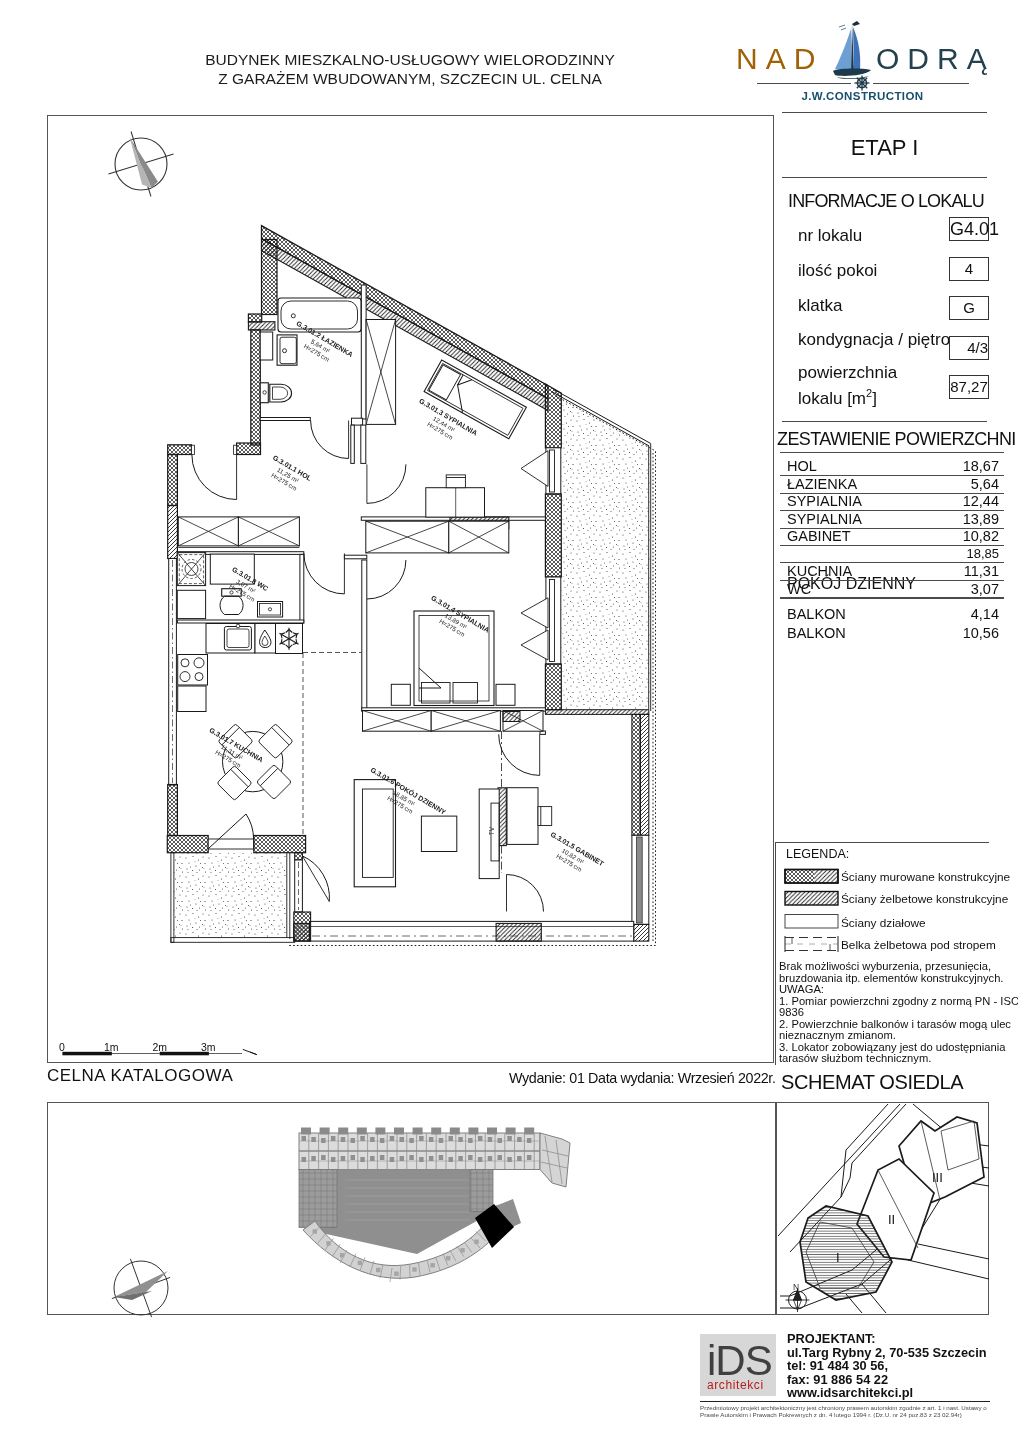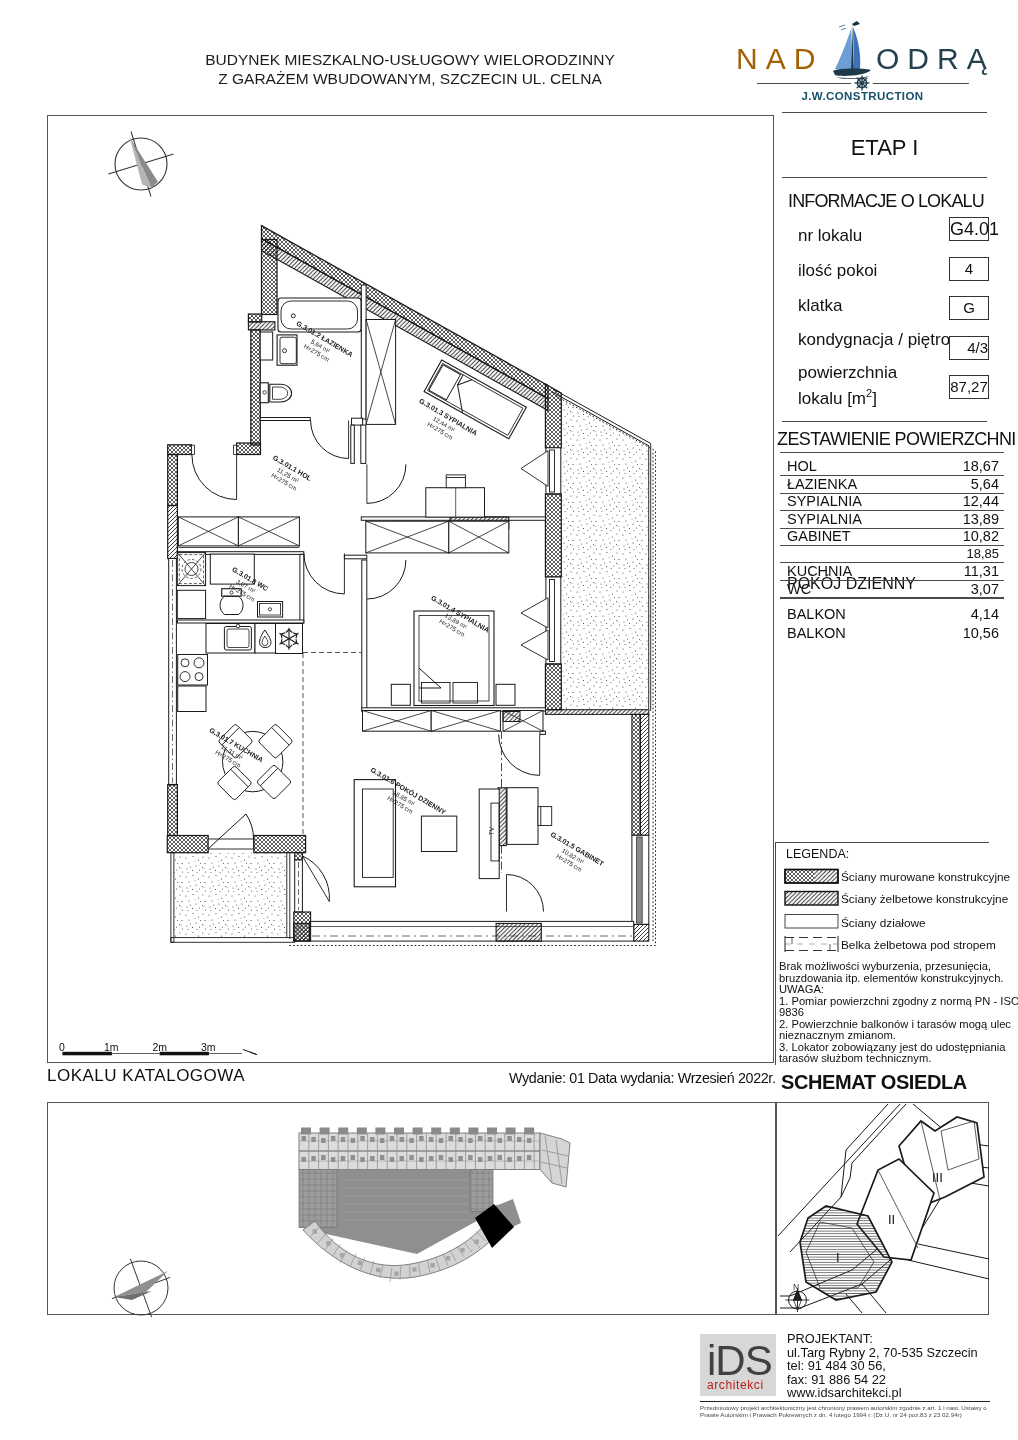--- a/index.html
+++ b/index.html
@@ -92,31 +92,31 @@
 <div class="abs" style="left:899px;top:624.5px;width:100px;text-align:right;font-size:14.5px;">10,56</div>
 <div class="ln" style="left:775px;top:842px;width:214px;height:1px;"></div>
 <div class="ln" style="left:775px;top:842px;width:1px;height:223px;"></div>
 <div class="abs" style="left:786px;top:847px;font-size:12.5px;">LEGENDA:</div>
 <div class="abs" style="left:841px;top:870.0px;font-size:11.8px;">Ściany murowane konstrukcyjne</div>
 <div class="abs" style="left:841px;top:892.0px;font-size:11.8px;">Ściany żelbetowe konstrukcyjne</div>
 <div class="abs" style="left:841px;top:915.5px;font-size:11.8px;">Ściany działowe</div>
 <div class="abs" style="left:841px;top:937.5px;font-size:11.8px;">Belka żelbetowa pod stropem</div>
 <div class="abs" style="left:779px;top:961px;font-size:11.2px;line-height:11.5px;width:266px;white-space:nowrap;">Brak możliwości wyburzenia, przesunięcia,<br>bruzdowania itp. elementów konstrukcyjnych.<br>UWAGA:<br>1. Pomiar powierzchni zgodny z normą PN - ISO<br>9836<br>2. Powierzchnie balkonów i tarasów mogą ulec<br>nieznacznym zmianom.<br>3. Lokator zobowiązany jest do udostępniania<br>tarasów służbom technicznym.</div>
 
-<div class="abs" style="left:47px;top:1066px;font-size:17px;letter-spacing:0.5px;">LOKALU KATALOGOWA</div>
+<div class="abs" style="left:47px;top:1066px;font-size:17px;letter-spacing:0.5px;">CELNA KATALOGOWA</div>
 
 <div class="abs" style="left:509px;top:1070px;font-size:14.3px;letter-spacing:-0.35px;">Wydanie: 01 Data wydania: Wrzesień 2022r.</div>
 
-<div class="abs" style="left:781px;top:1071px;font-size:20px;letter-spacing:-0.4px;font-weight:bold;">SCHEMAT OSIEDLA</div>
+<div class="abs" style="left:781px;top:1071px;font-size:20px;letter-spacing:-0.4px;">SCHEMAT OSIEDLA</div>
 
 <div class="abs" style="left:700px;top:1334px;width:76px;height:62px;background:#d7d7d7;"></div>
 <div class="abs" style="left:707px;top:1337px;font-size:42px;color:#404040;letter-spacing:-1px;">iDS</div>
 <div class="abs" style="left:707px;top:1378px;font-size:12px;color:#b91c1c;letter-spacing:0.6px;">architekci</div>
 
-<div class="abs" style="left:787px;top:1332px;font-size:12.8px;font-weight:normal;line-height:13.5px;">PROJEKTANT:<br>ul.Targ Rybny 2, 70-535 Szczecin<br>tel: 91 484 30 56,<br>fax: 91 886 54 22<br>www.idsarchitekci.pl</div>
+<div class="abs" style="left:787px;top:1332px;font-size:12.8px;font-weight:bold;line-height:13.5px;">PROJEKTANT:<br>ul.Targ Rybny 2, 70-535 Szczecin<br>tel: 91 484 30 56,<br>fax: 91 886 54 22<br>www.idsarchitekci.pl</div>
 
 <div class="ln" style="left:700px;top:1401px;width:290px;height:1px;background:#222;"></div>
 
 <div class="abs" style="left:700px;top:1404px;width:292px;font-size:6.2px;line-height:7.3px;color:#4a4a4a;">Przedmiotowy projekt architektoniczny jest chroniony prawem autorskim zgodnie z art. 1 i nast. Ustawy o Prawie Autorskim i Prawach Pokrewnych z dn. 4 lutego 1994 r. (Dz.U. nr 24 poz.83 z 23 02.94r)</div>
 
 <svg class="abs" style="left:0;top:0;" width="1018" height="1440" viewBox="0 0 1018 1440">
 <defs>
 <pattern id="xh" width="4" height="4" patternUnits="userSpaceOnUse">
  <path d="M0,4 L4,0 M-1,1 L1,-1 M3,5 L5,3 M0,0 L4,4 M-1,3 L1,5 M3,-1 L5,1" stroke="#1a1a1a" stroke-width="0.72" fill="none"></path>
 </pattern>

